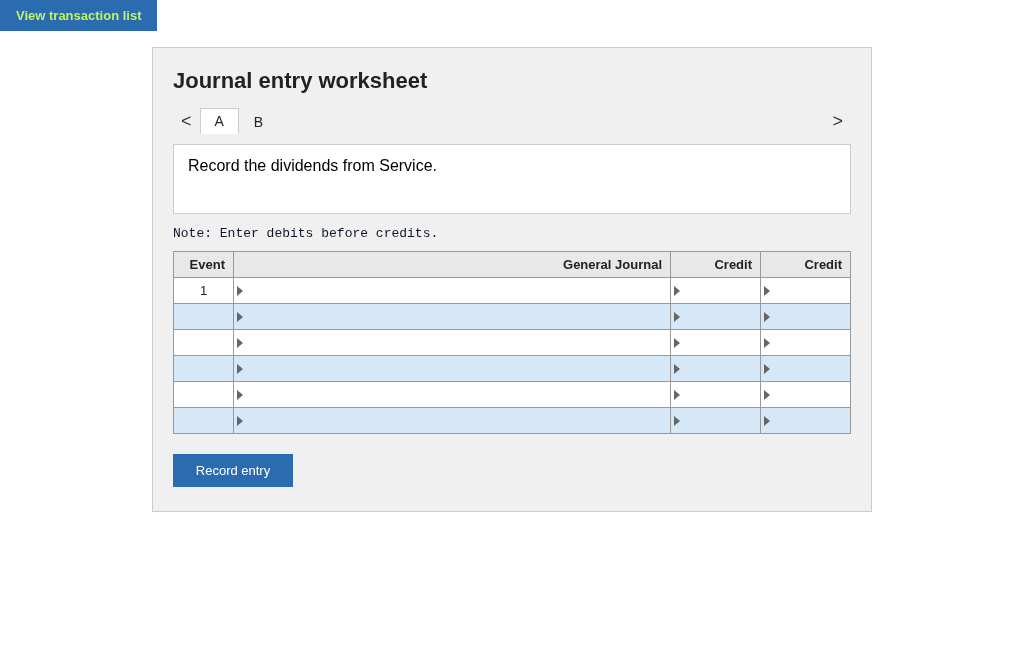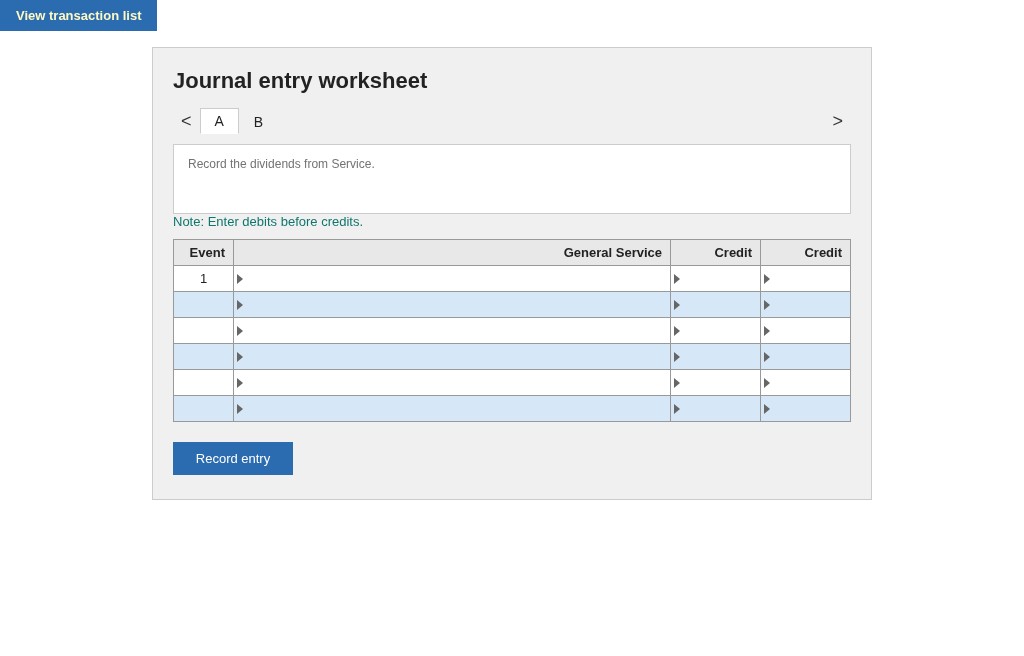--- a/index.html
+++ b/index.html
@@ -11,21 +11,21 @@
     }
 
     
     .top-bar {
       background: #2b6cb0;
       padding: 4px 10px;
       display: inline-block;
     }
     .top-bar button {
       background: #2b6cb0;
-      color: #fef9c3;
+      color: #bef264;
       border: none;
       font-size: 13px;
       font-weight: bold;
       cursor: pointer;
       padding: 4px 6px;
     }
 
     
     .main-container {
       padding: 16px 20px;
@@ -80,31 +80,32 @@
     }
     .tab-item:not(.active) {
       background: transparent;
     }
 
     
     .description-box {
       background: #fff;
       border: 1px solid #ccc;
       padding: 12px 14px;
-      margin-bottom: 0;
+      margin-bottom: 12px;
       min-height: 70px;
-      font-size: 12px;
-      color: #737373;
+      font-size: 16px;
+      color: #000000;
     }
 
     
     .note-text {
-      color: #0f766e;
+      color: #0f172a;
       font-size: 13px;
       margin-bottom: 10px;
+      font-family: Liberation Mono, monospace;
     }
 
     
     .journal-table {
       width: 100%;
       border-collapse: collapse;
       margin-bottom: 20px;
       background: #fff;
     }
     .journal-table th {
@@ -224,21 +225,21 @@
     <div class="description-box">
       <span>Record the dividends from Service.</span>
     </div>
 
     <div class="note-text">Note: Enter debits before credits.</div>
 
     <table class="journal-table">
       <thead>
         <tr>
           <th>Event</th>
-          <th>General Service</th>
+          <th>General Journal</th>
           <th>Credit</th>
           <th>Credit</th>
         </tr>
       </thead>
       <tbody id="journal-tbody">
 
       <tr>
             <td class="event-cell">1</td>
             <td class="journal-cell">
               <div class="cell-input-wrap">

